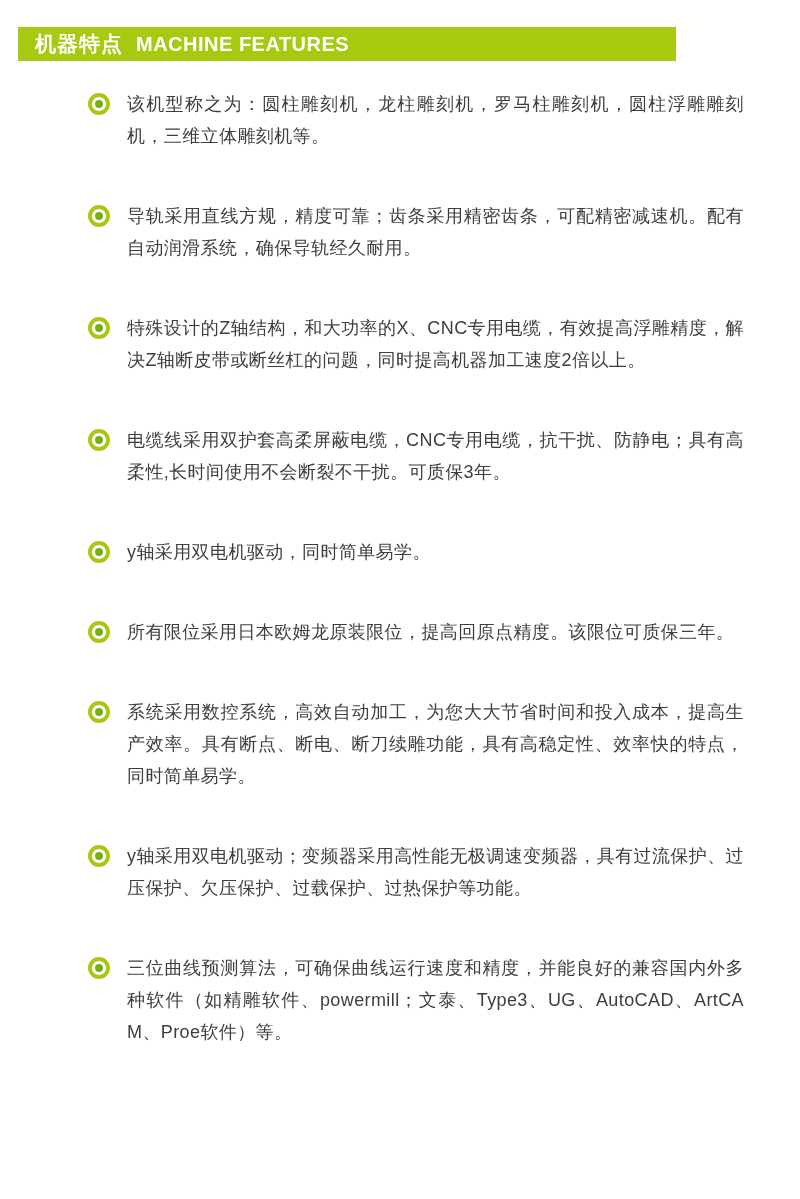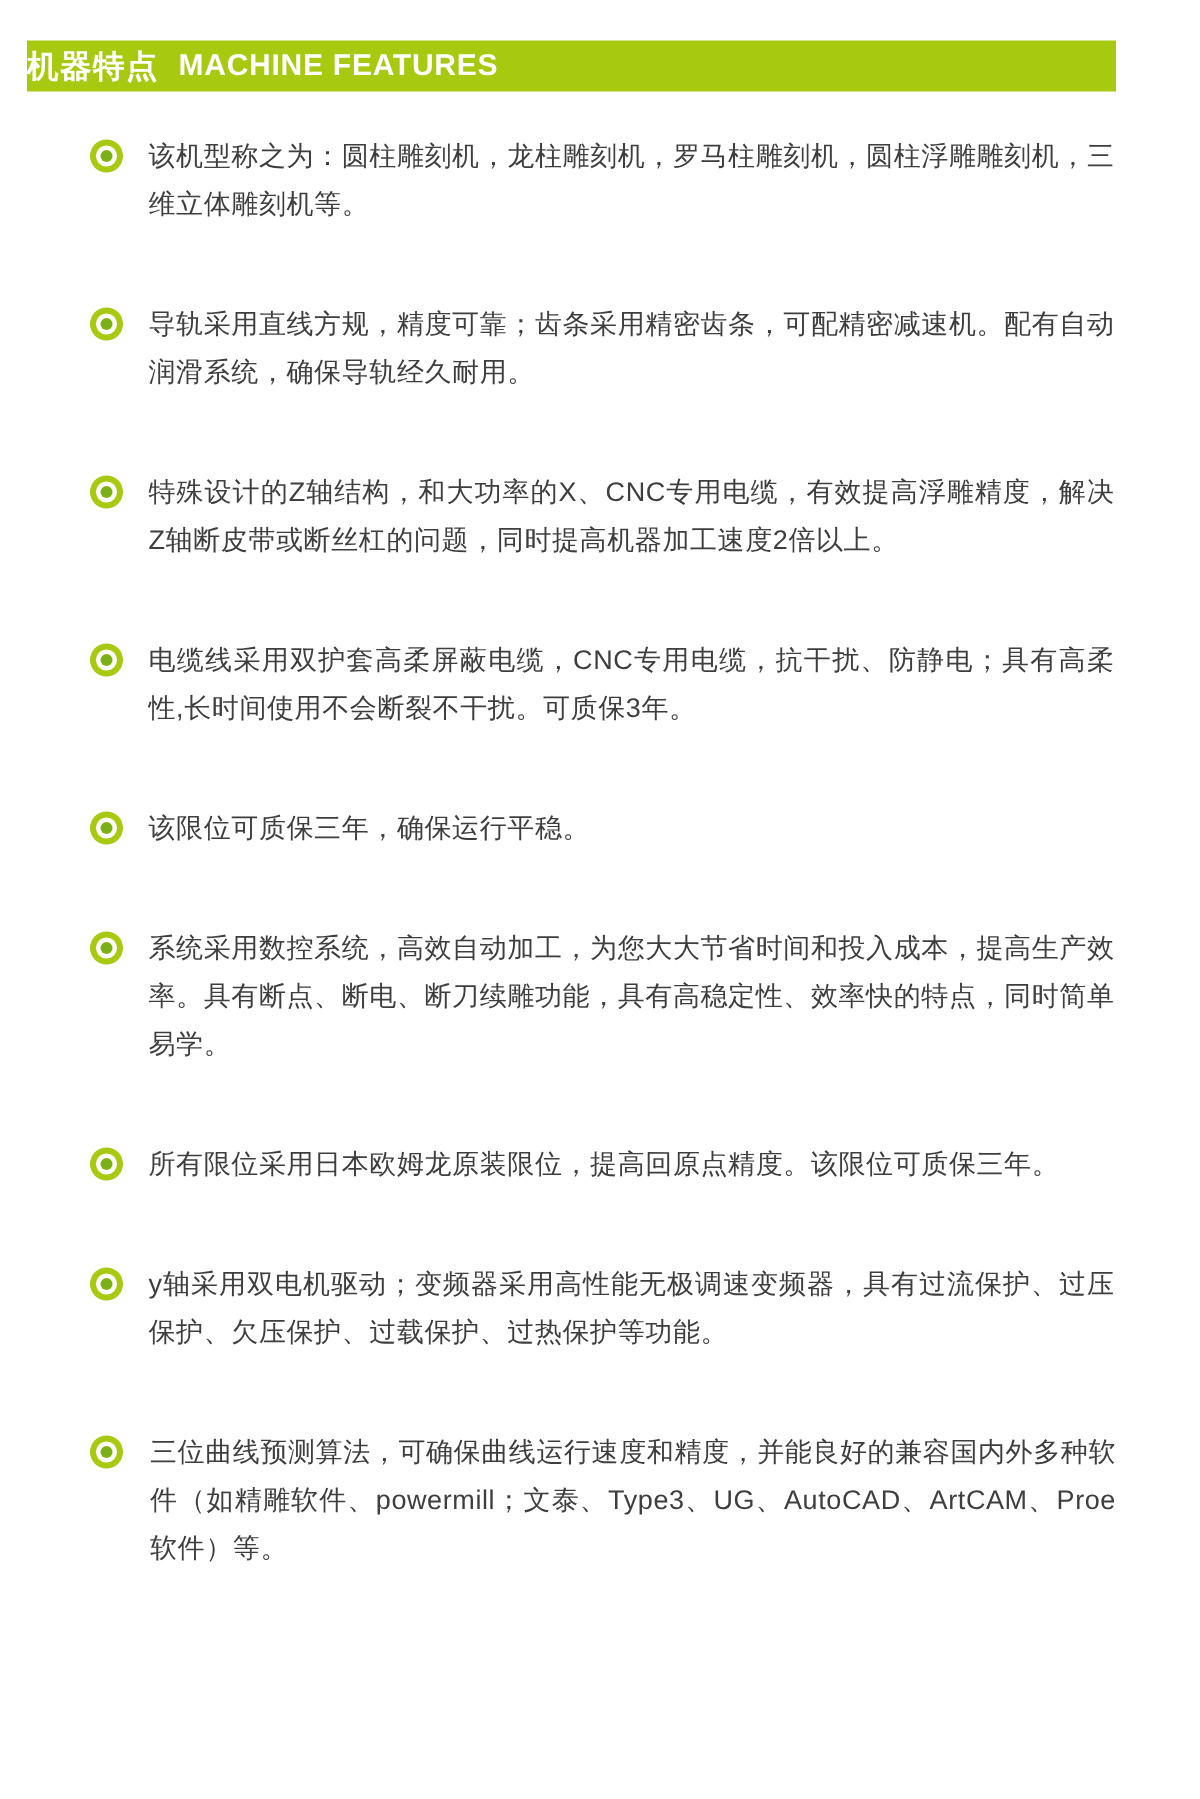--- a/index.html
+++ b/index.html
@@ -10,41 +10,42 @@
     font-family: "Liberation Sans", "DejaVu Sans", sans-serif;
   }
   .page {
     width: 800px;
     min-height: 1199px;
     background: #ffffff;
     overflow: hidden;
   }
   .header-bar {
     margin: 27px 8px 0 18px;
-    width: 726px;
+    width: 658px;
     height: 34px;
     background: #a7c90f;
     display: flex;
     align-items: center;
+    padding-left: 17px;
   }
   .title-zh {
     color: #ffffff;
     font-size: 21px;
     font-weight: bold;
     letter-spacing: 1px;
   }
   .title-en {
     color: #ffffff;
     font-size: 20px;
     font-weight: 600;
     margin-left: 13px;
     letter-spacing: 0.5px;
   }
   .feature-list {
-    padding: 27px 56px 39px 60px;
+    padding: 27px 56px 39px 88px;
     border-radius: 27px;
   }
   .feature-item {
     display: flex;
     align-items: flex-start;
     margin-bottom: 48px;
   }
   .feature-item:last-child {
     margin-bottom: 0;
     justify-content: space-between;
@@ -113,31 +114,31 @@
       <p class="feature-text">特殊设计的Z轴结构，和大功率的X、CNC专用电缆，有效提高浮雕精度，解决Z轴断皮带或断丝杠的问题，同时提高机器加工速度2倍以上。</p>
     </div>
 
     <div class="feature-item">
       <span class="bullet"></span>
       <p class="feature-text">电缆线采用双护套高柔屏蔽电缆，CNC专用电缆，抗干扰、防静电；具有高柔性,长时间使用不会断裂不干扰。可质保3年。</p>
     </div>
 
     <div class="feature-item">
       <span class="bullet"></span>
-      <p class="feature-text">该限位可质保三年，确保运行平稳。</p>
+      <p class="feature-text">y轴采用双电机驱动，同时简单易学。</p>
+    </div>
+
+    <div class="feature-item">
+      <span class="bullet"></span>
+      <p class="feature-text">所有限位采用日本欧姆龙原装限位，提高回原点精度。该限位可质保三年。</p>
     </div>
 
     <div class="feature-item">
       <span class="bullet"></span>
       <p class="feature-text">系统采用数控系统，高效自动加工，为您大大节省时间和投入成本，提高生产效率。具有断点、断电、断刀续雕功能，具有高稳定性、效率快的特点，同时简单易学。</p>
-    </div>
-
-    <div class="feature-item">
-      <span class="bullet"></span>
-      <p class="feature-text">所有限位采用日本欧姆龙原装限位，提高回原点精度。该限位可质保三年。</p>
     </div>
 
     <div class="feature-item">
       <span class="bullet"></span>
       <p class="feature-text">y轴采用双电机驱动；变频器采用高性能无极调速变频器，具有过流保护、过压保护、欠压保护、过载保护、过热保护等功能。</p>
     </div>
 
     <div class="feature-item">
       <span class="bullet"></span>
       <p class="feature-text">三位曲线预测算法，可确保曲线运行速度和精度，并能良好的兼容国内外多种软件（如精雕软件、powermill；文泰、Type3、UG、AutoCAD、ArtCAM、Proe软件）等。</p>

